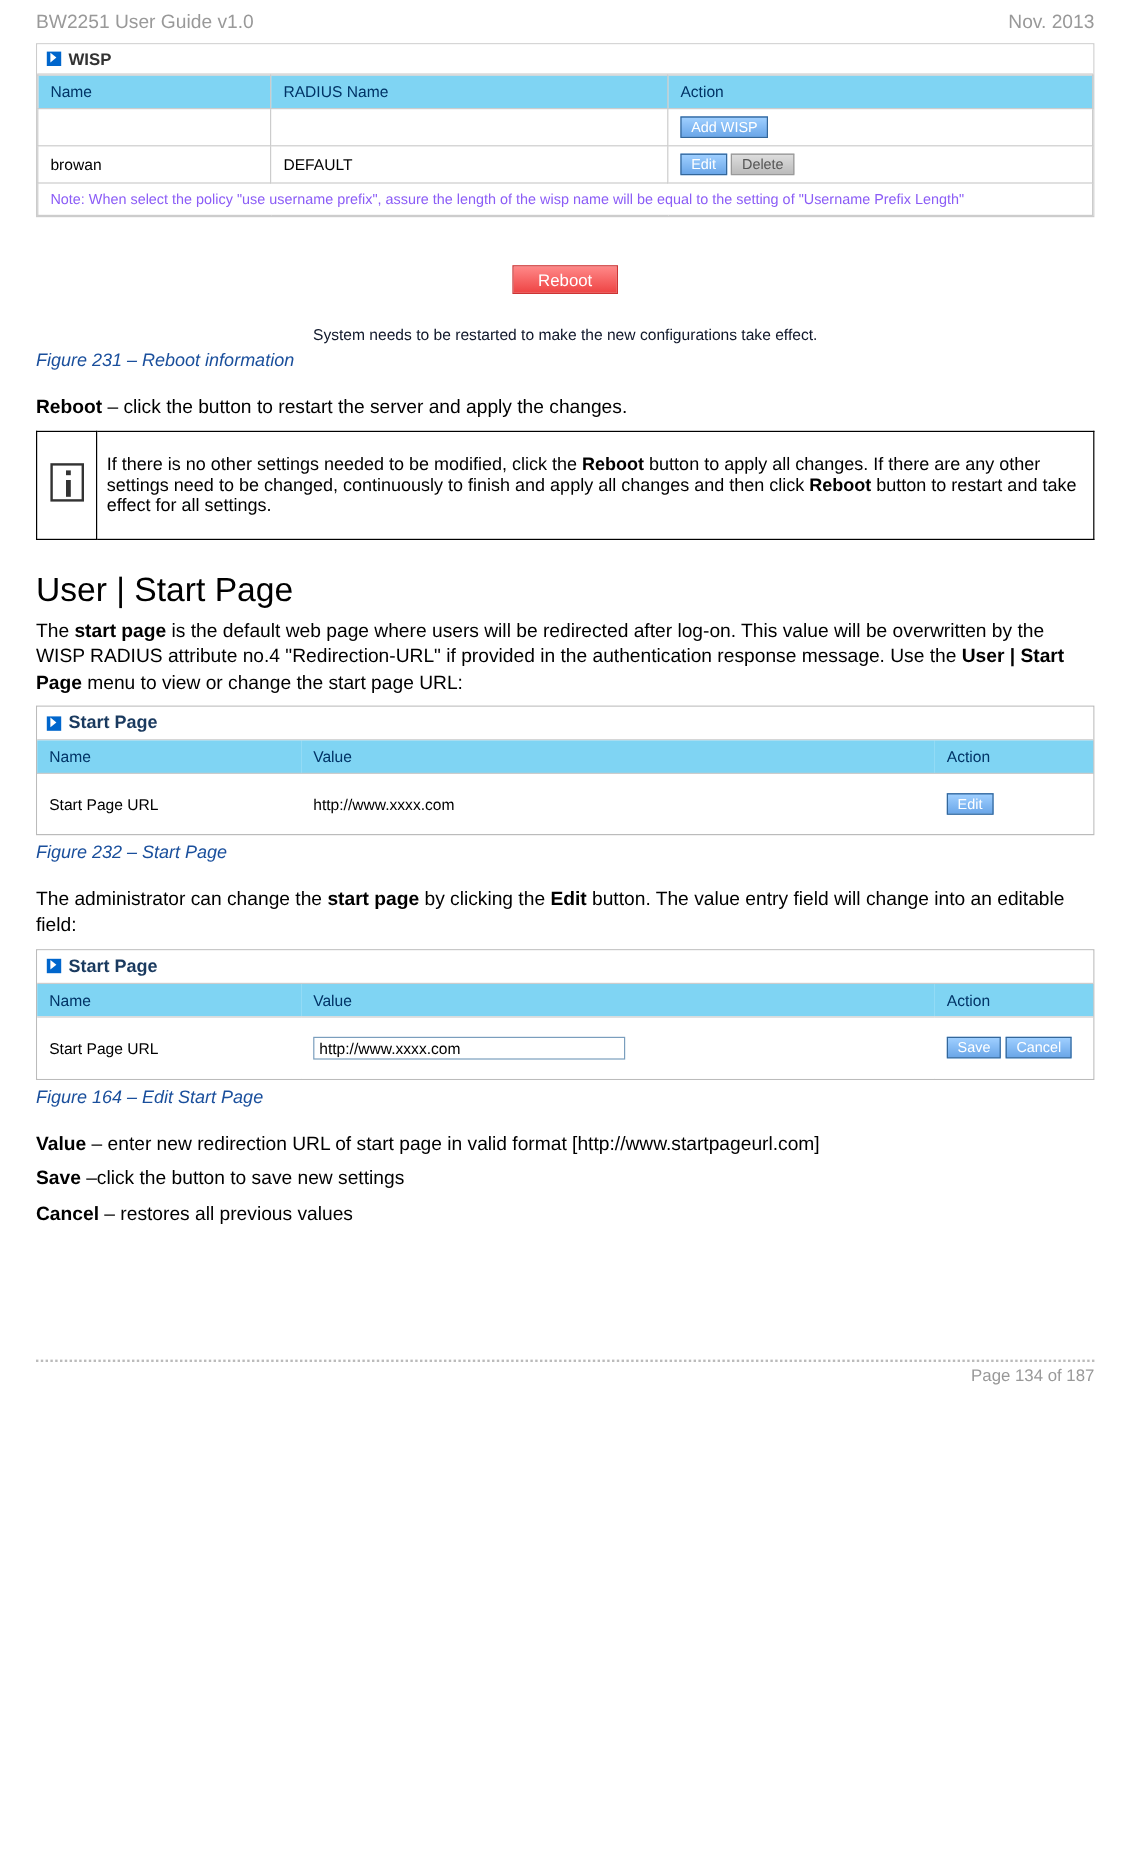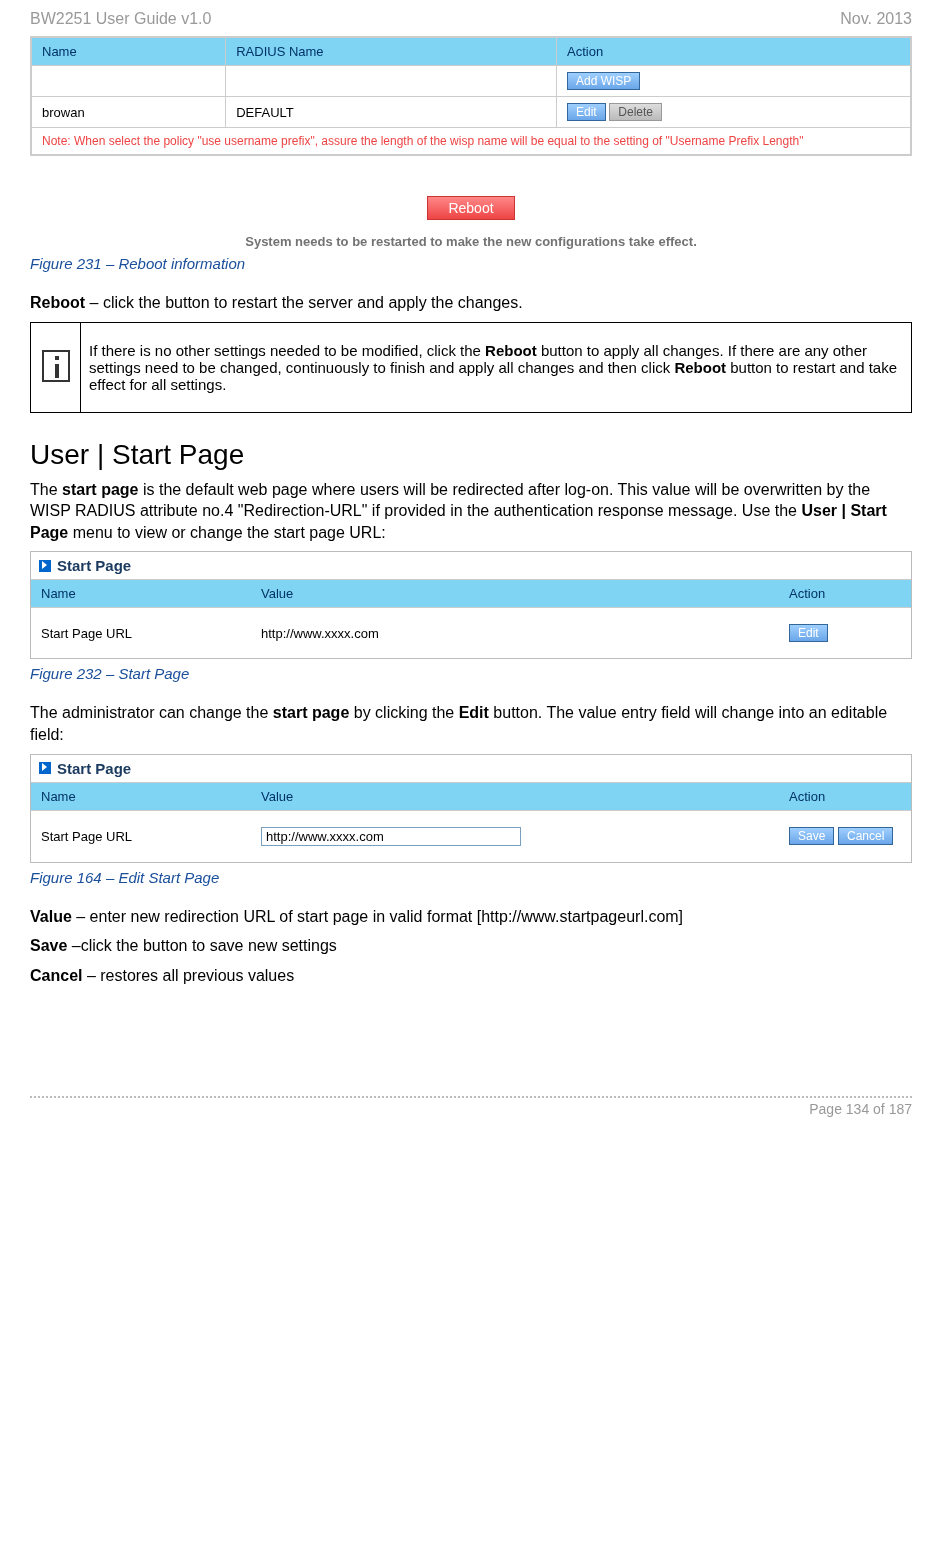--- a/index.html
+++ b/index.html
@@ -73,30 +73,30 @@
       border: 1px solid #336699;
       color: #fff;
       font-size: 12px;
       padding: 1px 8px;
       text-align: center;
       font-family: inherit;
     }
     .btn.gray { background: linear-gradient(#ddd, #bbb); border-color: #999; color: #555; }
     .btn.reboot { background: linear-gradient(#f88, #e44); border-color: #c33; padding: 3px 20px; font-size: 14px; }
     .note-red {
-      color: #ef4444;
+      color: #8b5cf6;
       font-size: 12px;
       padding: 6px 8px;
     }
     .center { text-align: center; }
     .reboot-msg {
-      color: #737373;
-      font-weight: bold;
+      color: #0f172a;
+      font-weight: normal;
       font-size: 13px;
-      margin-top: 14px;
+      margin-top: 26px;
     }
     .fig-caption {
       color: #1a4f9c;
       font-style: italic;
       font-size: 15px;
       margin: 6px 0 20px 0;
     }
     .body-text {
       font-size: 16px;
       line-height: 1.35;
@@ -209,20 +209,24 @@
   </style>
 </head>
 <body>
 
 <div class="header-row">
   <span>BW2251 User Guide v1.0</span>
   <span>Nov.  2013</span>
 </div>
 
 <div class="panel">
+  <div class="panel-title">
+    <span class="arrow-icon"></span>
+    <span>WISP</span>
+  </div>
   <table class="wisp">
     <tbody>
     <tr>
       <th>Name</th>
       <th>RADIUS Name</th>
       <th>Action</th>
     </tr>
     <tr>
       <td></td>
           <td></td>

